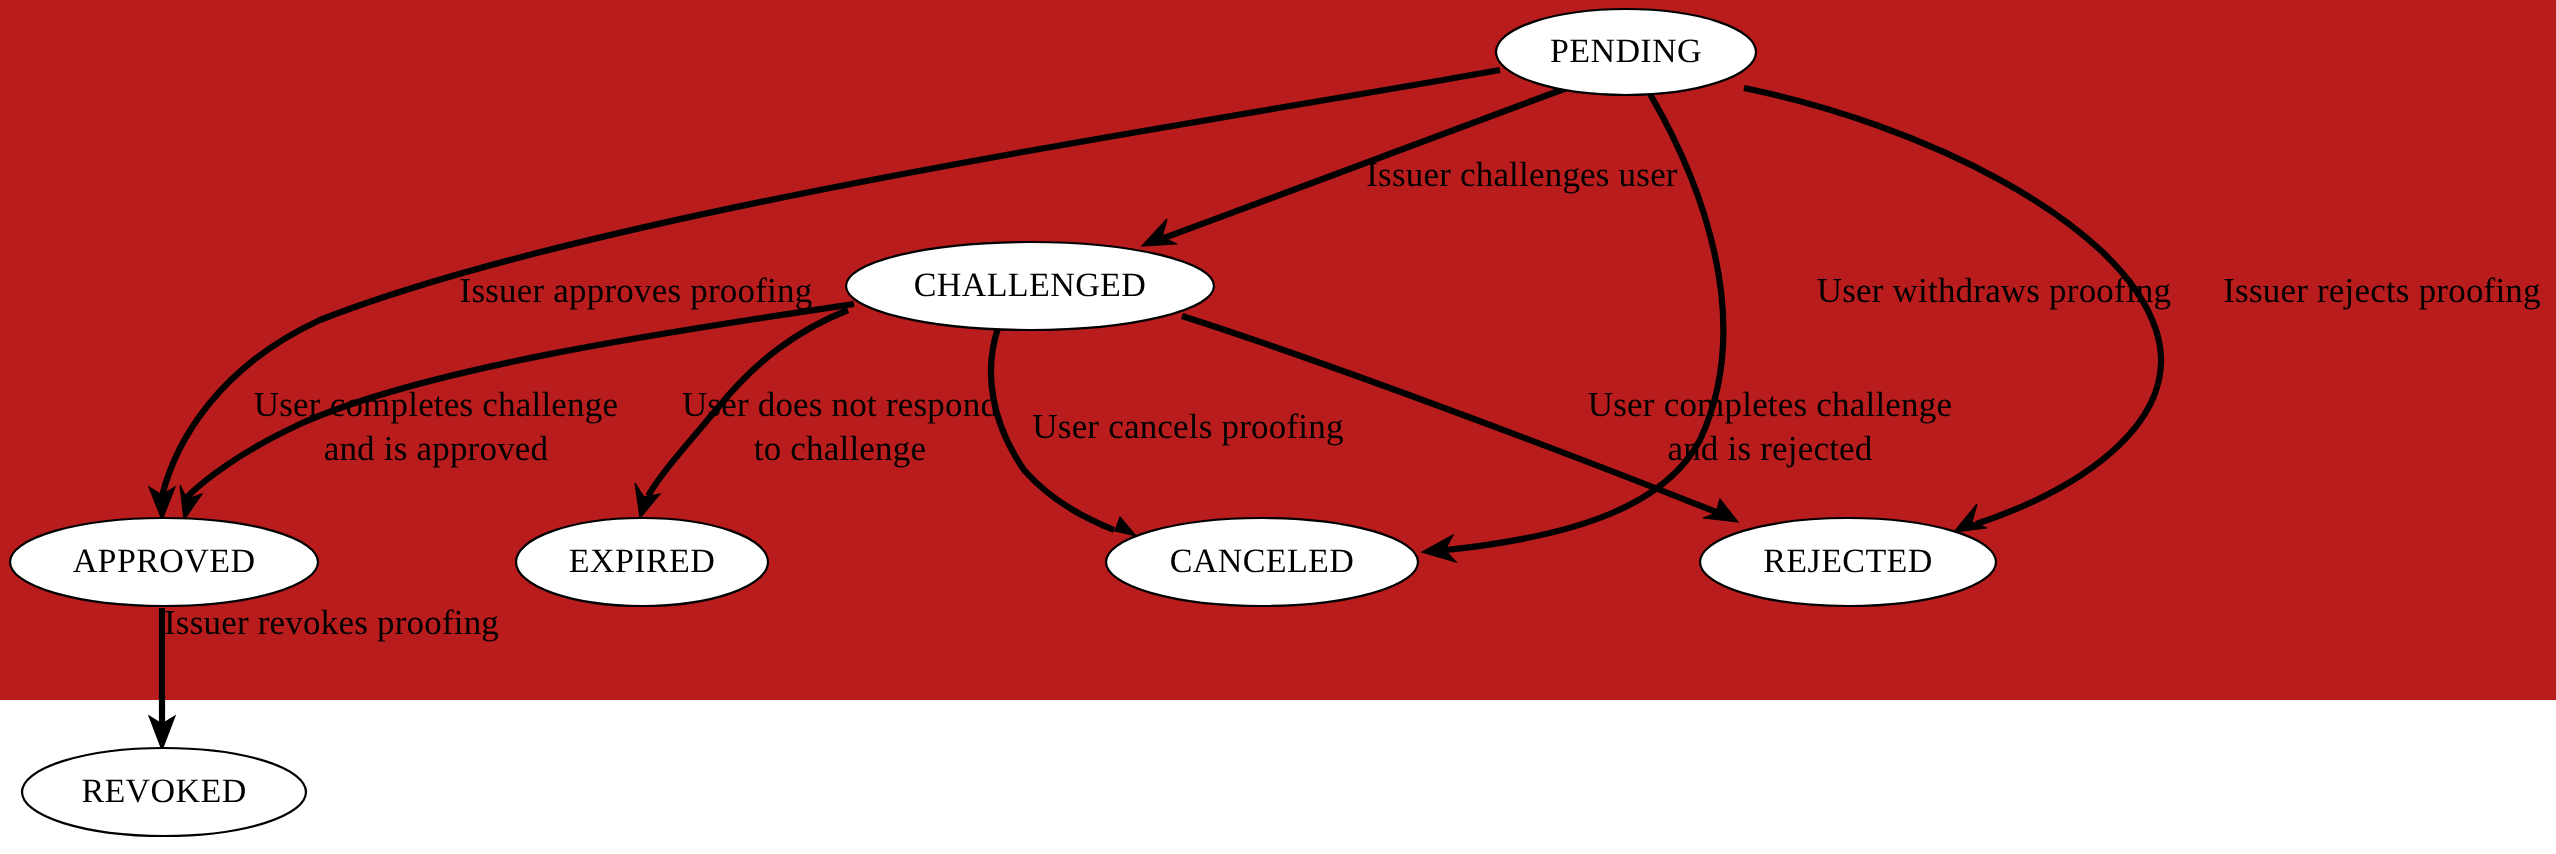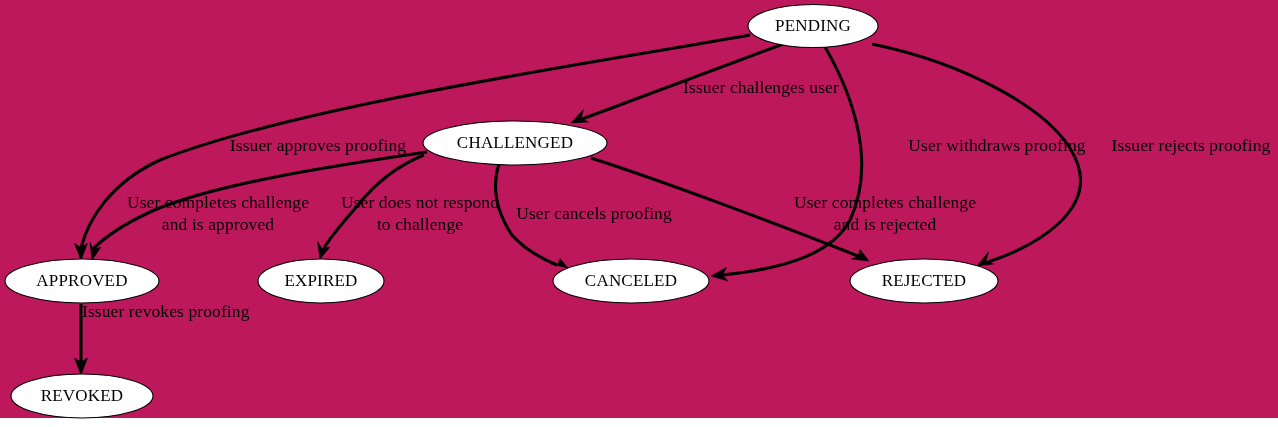--- a/index.html
+++ b/index.html
@@ -9,22 +9,22 @@
   }
   body {
     width: 1278px;
     height: 427px;
     overflow: hidden;
     font-family: "Liberation Serif", "DejaVu Serif", serif;
   }
   #diagram-root {
     position: relative;
     width: 1278px;
-    height: 418px;
-    background: #be185d;
+    height: 350px;
+    background: #b91c1c;
   }
   svg#graph {
     display: block;
     width: 1278px;
     height: 427px;
   }
   .node-ellipse {
     fill: #ffffff;
     stroke: #000000;
     stroke-width: 1.1;

